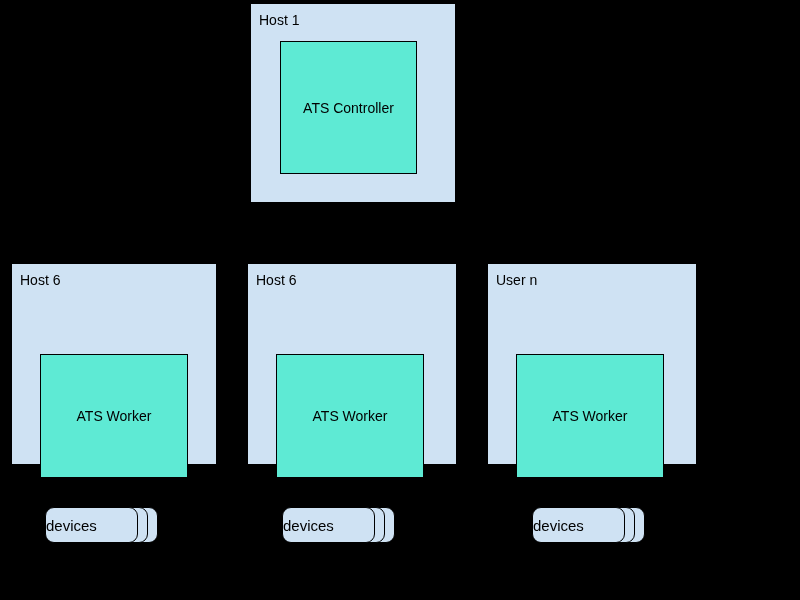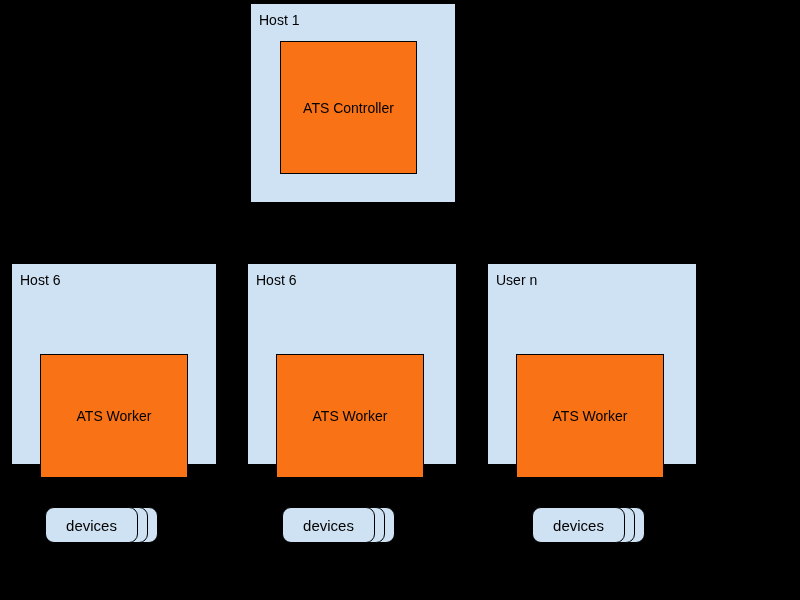--- a/index.html
+++ b/index.html
@@ -26,21 +26,21 @@
   .host-label {
     position: absolute;
     top: 8px;
     left: 8px;
     font-size: 14px;
     line-height: 17px;
     white-space: nowrap;
   }
   .node {
     position: absolute;
-    background: #f97316;
+    background: #5eead4;
     border: 1px solid #000000;
     box-sizing: border-box;
     display: flex;
     align-items: center;
     justify-content: center;
     font-size: 14px;
     text-align: center;
   }
   
   .host1 { left: 250px; top: 3px; width: 206px; height: 200px; }
@@ -78,21 +78,20 @@
     border: 1.5px solid #000000;
     border-radius: 9px;
     box-sizing: border-box;
   }
   .devices-card.back  { left: 20px; }
   .devices-card.mid   { left: 10px; }
   .devices-card.front {
     left: 0;
     display: flex;
     align-items: center;
-    justify-content: center;
     font-size: 15px;
   }
 </style>
 </head>
 <body>
 
 <div class="stage">
 
   <div class="shape host1">
     <div class="host-label">Host 1</div>

